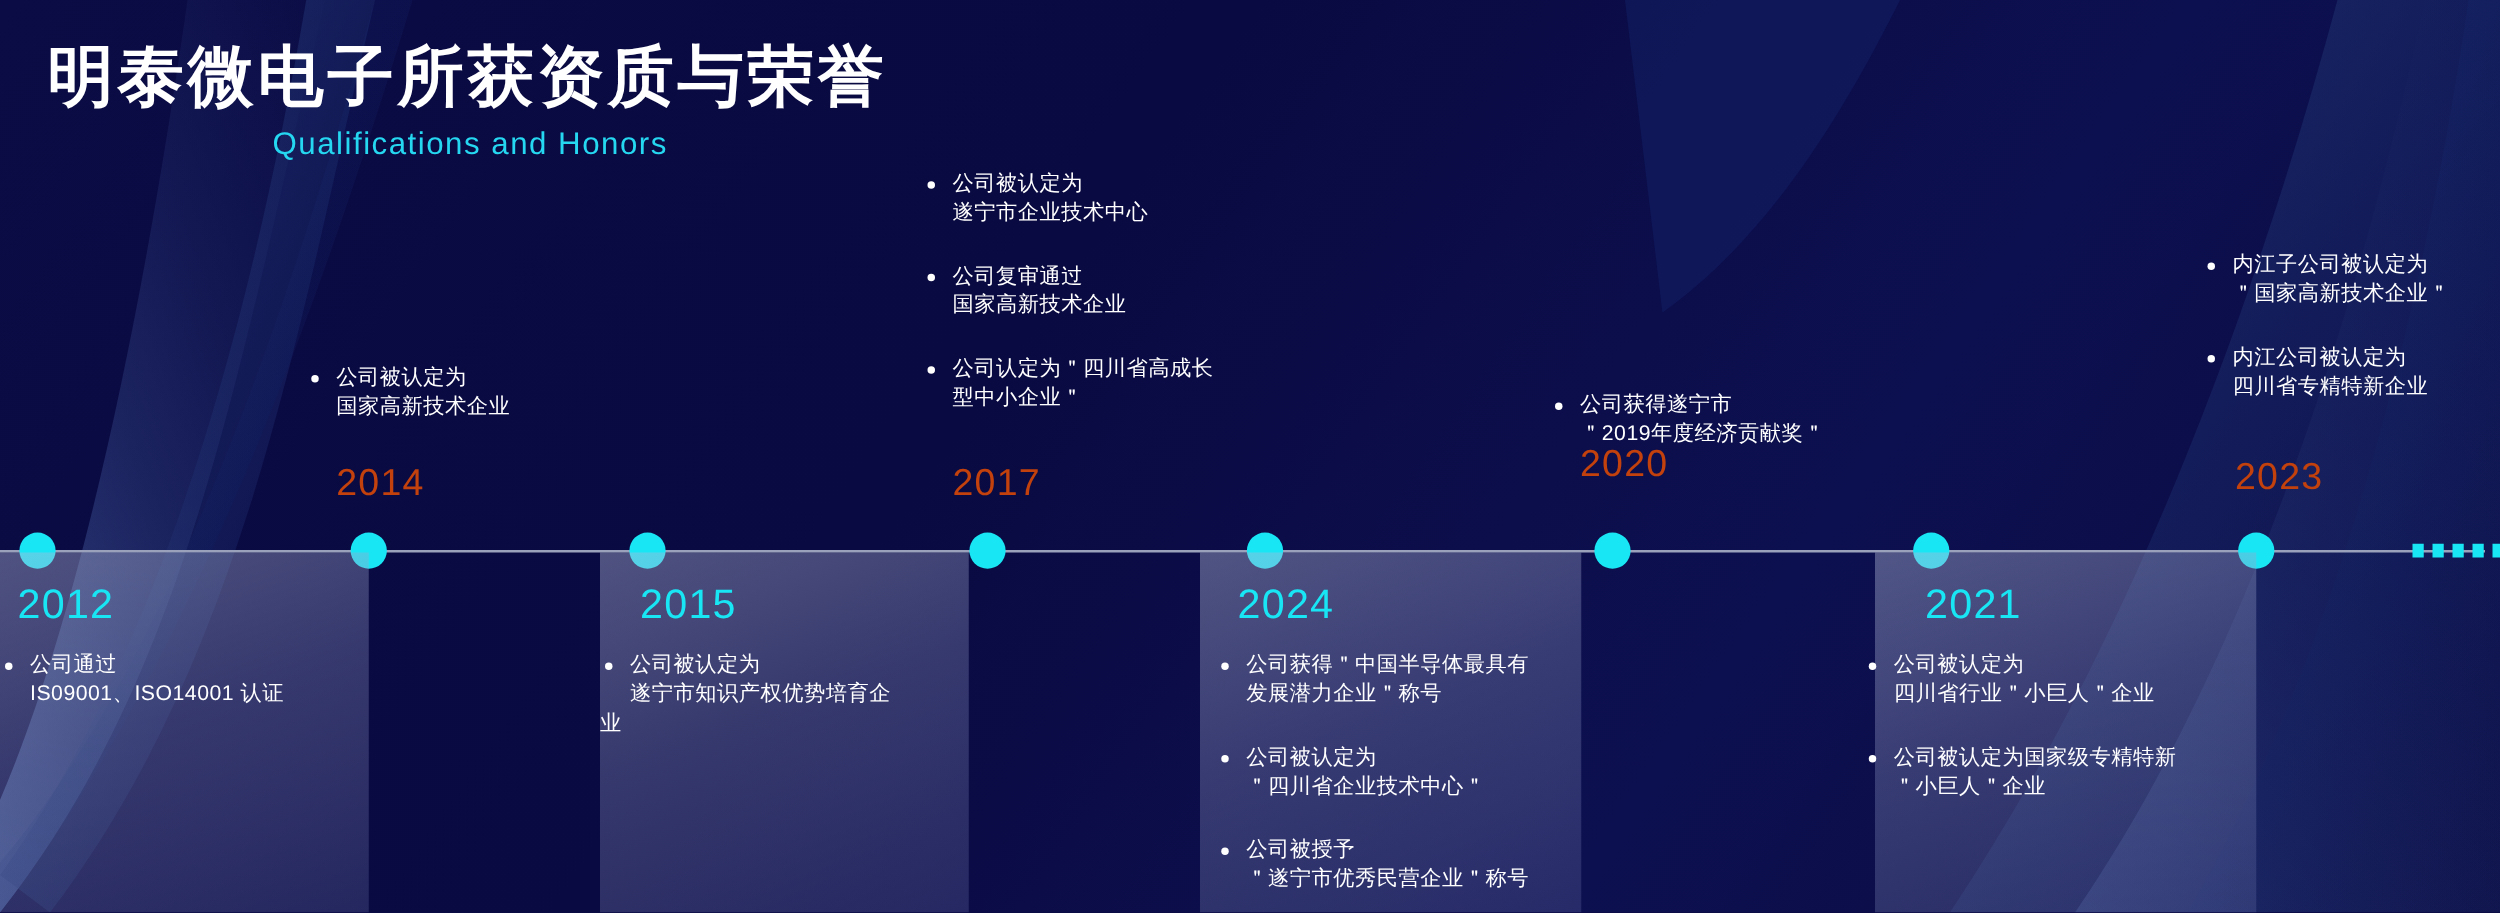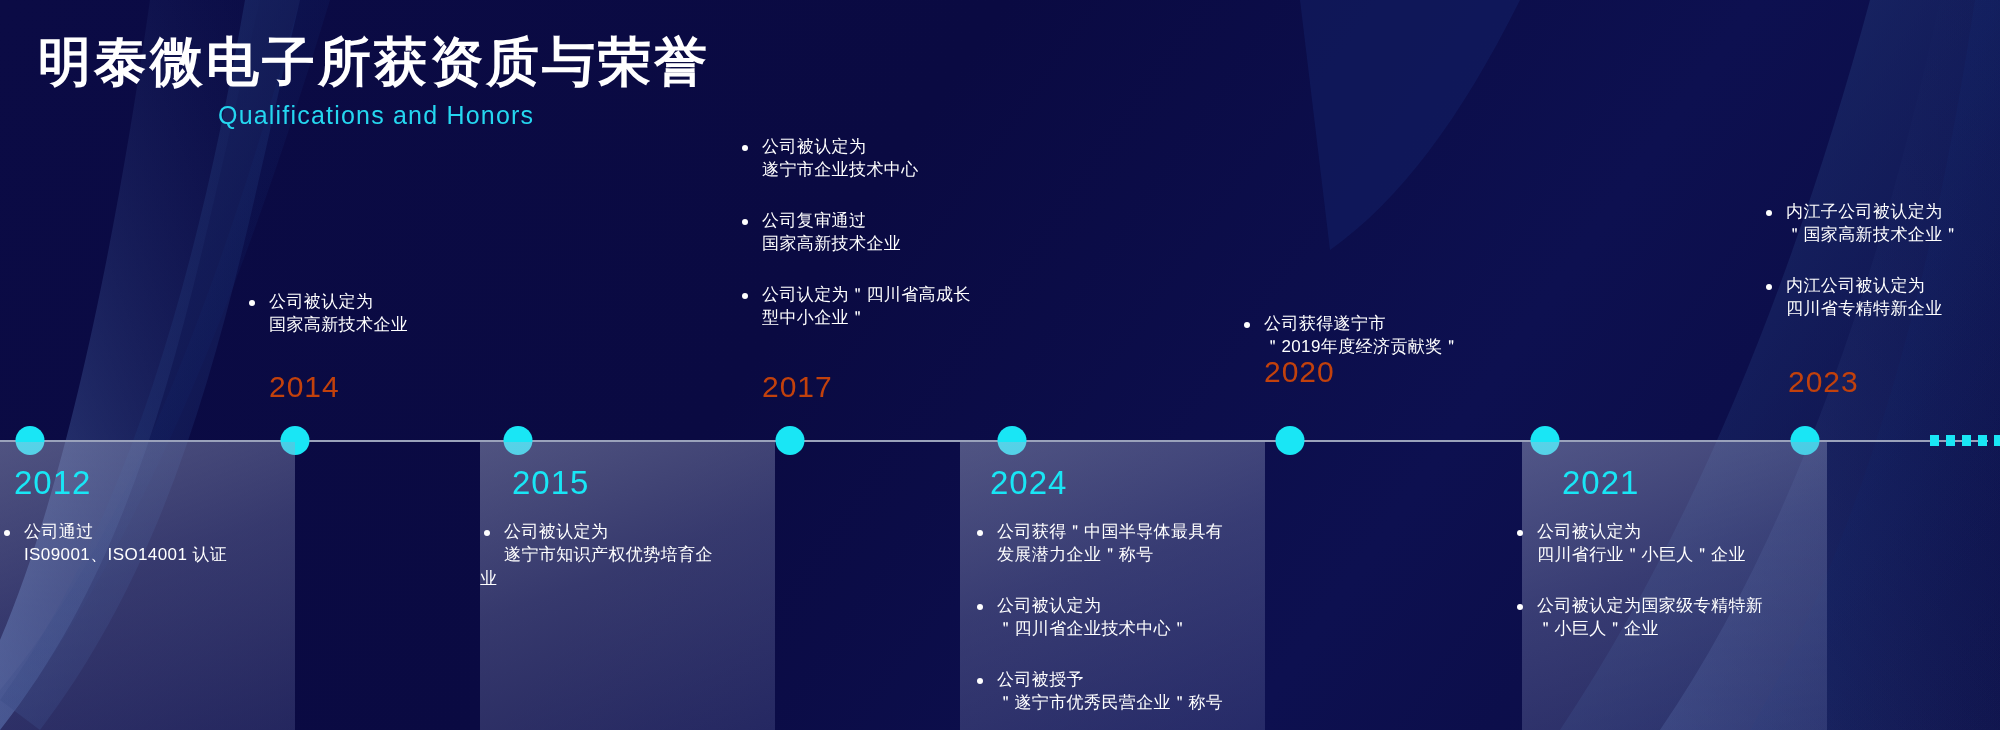--- a/index.html
+++ b/index.html
@@ -192,21 +192,21 @@
   <div class="above" style="left:1240px; top:275px; width:290px;">
     <ul class="bullets" style="position:relative; width:290px;margin-top:37px;">
       <li>
         <span>公司获得遂宁市</span>
         <span class="l2">＂2019年度经济贡献奖＂</span>
       </li>
     </ul>
     <div class="year" style="left:24px; top:80px;">2020</div>
   </div>
 
-  <div class="panel" style="left:1500px; width:305px;margin-left:22px;">
+  <div class="panel" style="left:1500px; width:305px;">
     <div class="year" style="left:40px; top:22px;">2021</div>
     <ul class="bullets" style="left:-9px; top:78px; width:320px;">
       <li style="margin-bottom:27px">
         <span>公司被认定为</span>
         <span class="l2">四川省行业＂小巨人＂企业</span>
       </li>
       <li>
         <span>公司被认定为国家级专精特新</span>
         <span class="l2">＂小巨人＂企业</span>
       </li>

